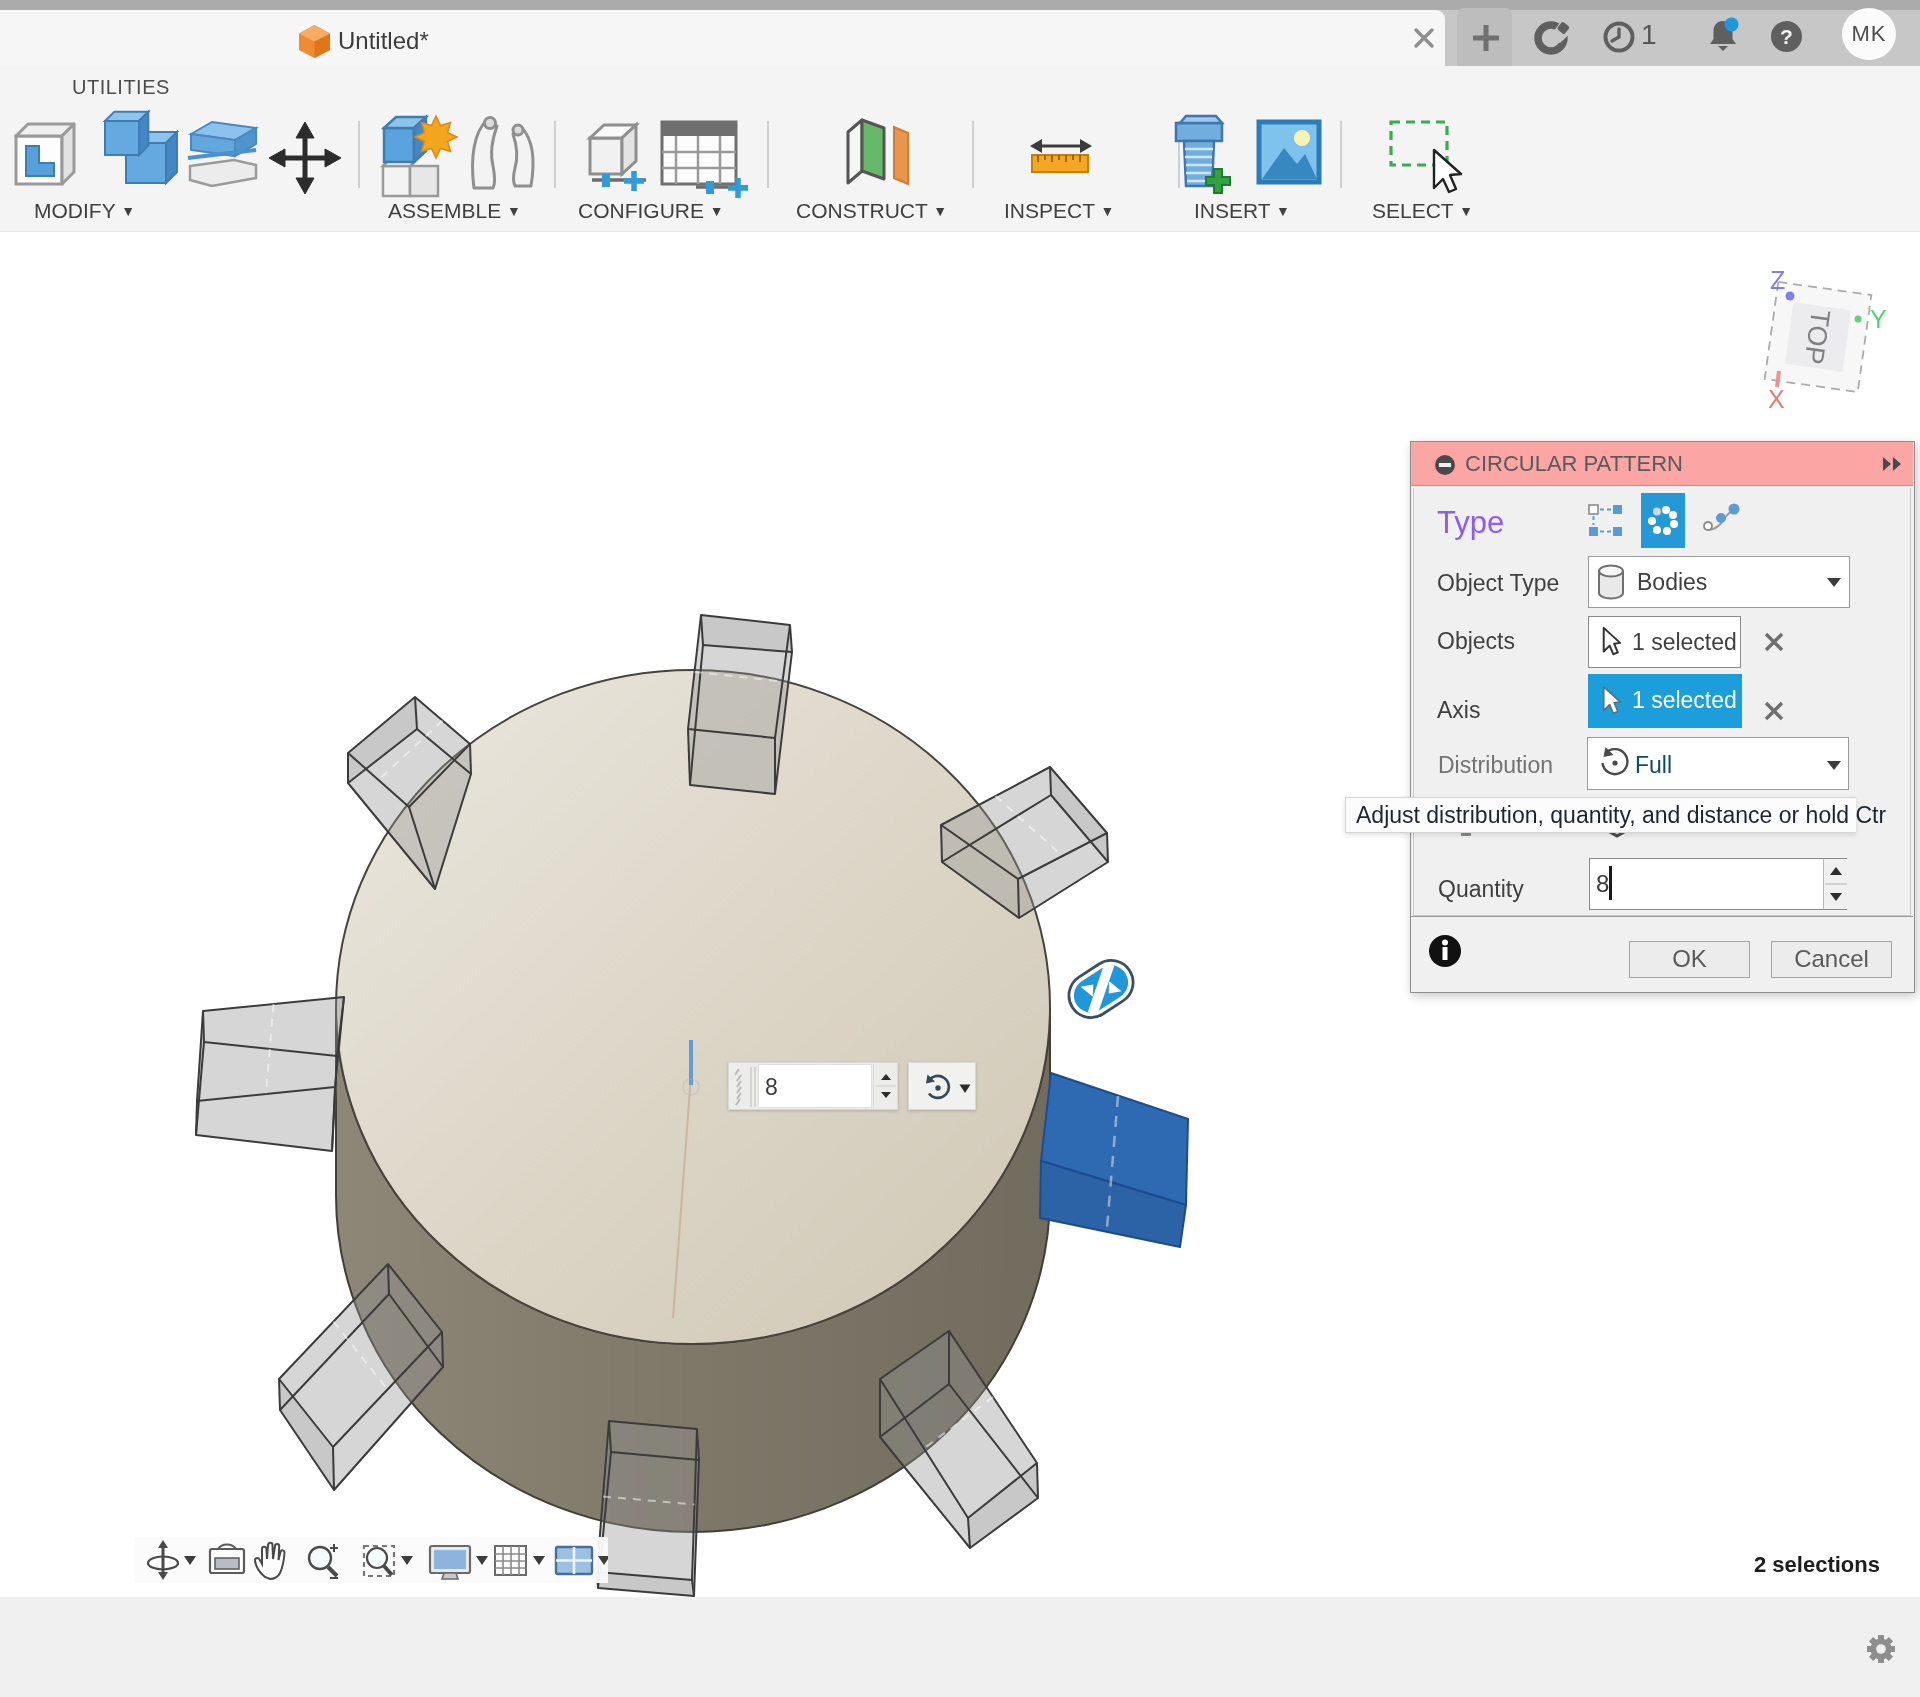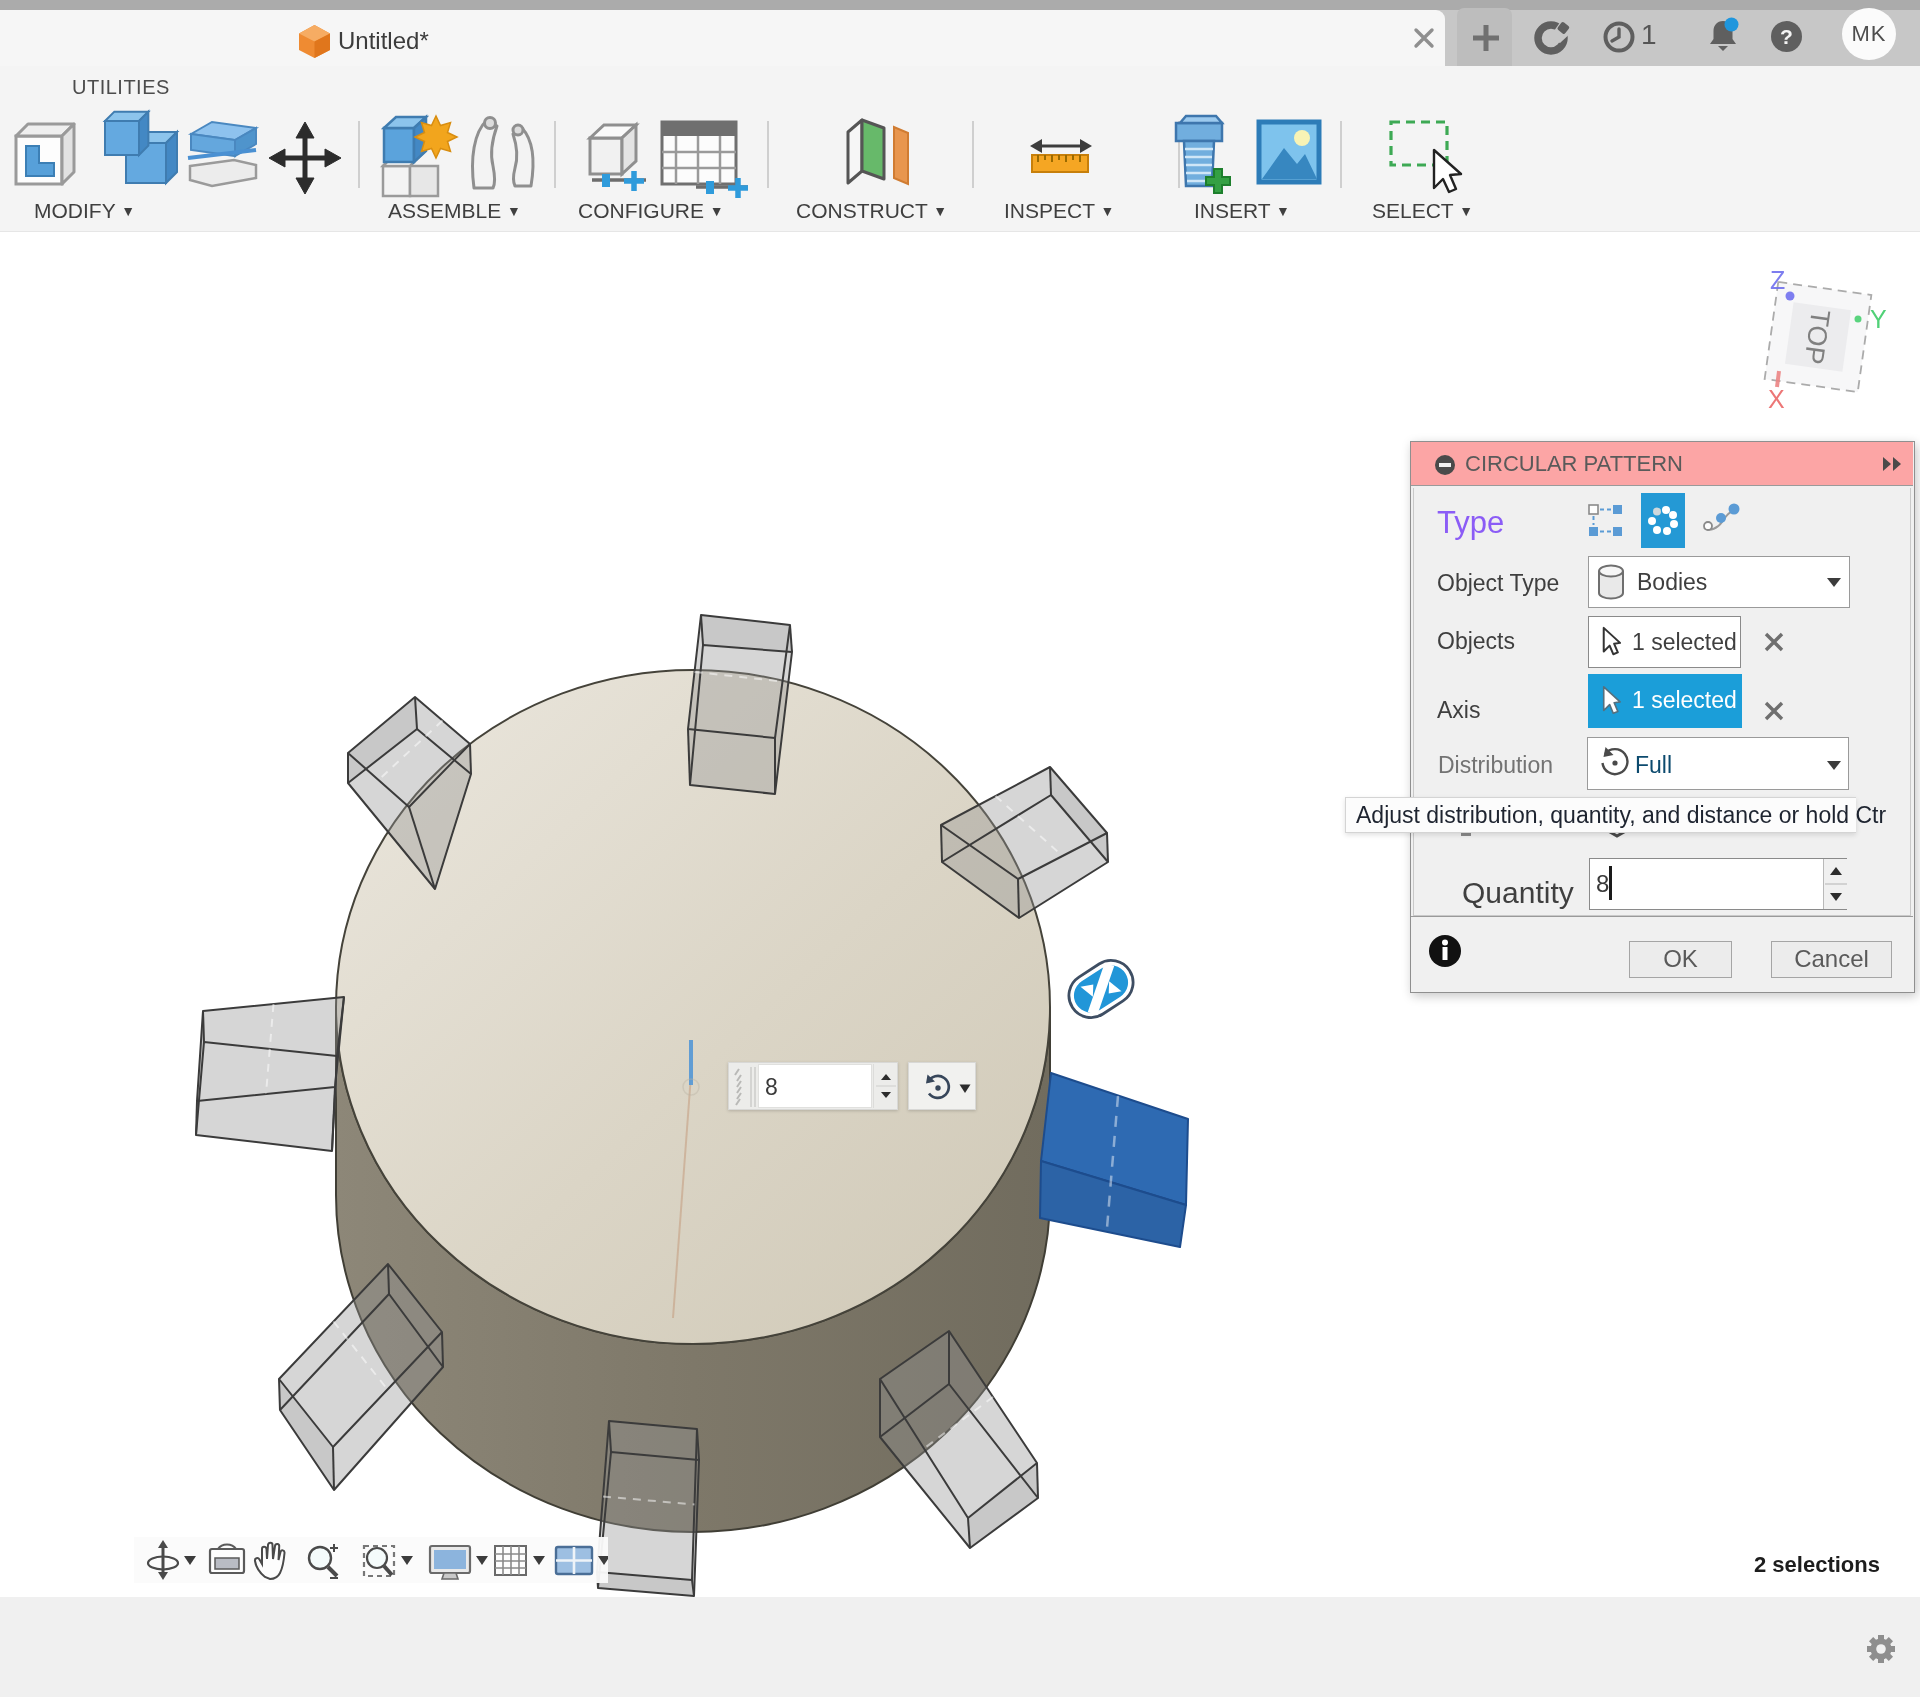--- a/index.html
+++ b/index.html
@@ -440,39 +440,39 @@
  <div class="abs" style="left:224px;top:310px;font-size:23px;color:#0c4a6e;">Full</div>
  <svg class="abs" style="left:414px;top:317px;" width="18" height="12" viewBox="0 0 18 12">
         <path d="M2 2 L16 2 L9 11 Z" fill="#3c3c3c"></path>
       </svg>
 
  <div class="abs" style="left:50px;top:389px;width:10px;height:5px;background:#8a8a8a;"></div>
  <svg class="abs" style="left:188px;top:386px;" width="36" height="10" viewBox="0 0 36 10">
         <path d="M4 0 L18 8 L32 0" fill="none" stroke="#4a4a4a" stroke-width="3"></path>
       </svg>
 
- <div class="abs" style="left:27px;top:434px;font-size:30px;color:#3f3f3f;margin-left:24px;">Quantity</div>
+ <div class="abs" style="left:27px;top:434px;font-size:23px;color:#3f3f3f;">Quantity</div>
  <div class="abs" style="left:178px;top:416px;width:258px;height:52px;background:#fff;border:1px solid #8a8a8a;"></div>
  <div class="abs" style="left:185px;top:428px;font-size:24px;color:#3a3a3a;">8</div>
  <div class="abs" style="left:198px;top:424px;width:3px;height:34px;background:#1a1a1a;"></div>
  <div class="abs" style="left:412px;top:417px;width:24px;height:50px;background:#f0f0f0;border-left:1px solid #b9b9b9;">
   <svg width="24" height="50" viewBox="0 0 24 50">
    <path d="M12 8 L6 16 L18 16 Z" fill="#2c2c2c"></path>
    <path d="M12 42 L6 34 L18 34 Z" fill="#2c2c2c"></path>
    <path d="M1 25 L23 25" stroke="#c9c9c9" stroke-width="1.5"></path>
   </svg>
  </div>
 
  <div class="abs" style="left:0;top:474px;width:502px;height:75px;border-top:1.5px solid #9a9a9a;background:#f0f0f0;"></div>
  <svg class="abs" style="left:17px;top:492px;" width="34" height="34" viewBox="0 0 34 34">
   <circle cx="17" cy="17" r="16" fill="#111"></circle>
   <rect x="14.5" y="13" width="5" height="13" fill="#fff"></rect>
   <circle cx="17" cy="8.5" r="3" fill="#fff"></circle>
  </svg>
- <div class="abs" style="left:218px;top:499px;width:103px;height:37px;background:#ececec;border:1.5px solid #a5a5a5;text-align:center;font-size:24px;color:#5a5a5a;line-height:34px;">OK</div>
+ <div class="abs" style="left:218px;top:499px;width:121px;height:37px;background:#ececec;border:1.5px solid #a5a5a5;text-align:center;font-size:24px;color:#5a5a5a;line-height:34px;">OK</div>
  <div class="abs" style="left:360px;top:499px;width:121px;height:37px;background:#ececec;border:1.5px solid #a5a5a5;text-align:center;font-size:24px;color:#5a5a5a;line-height:34px;">Cancel</div>
 </div>
 <div class="abs" style="left:1345px;top:797px;width:511px;height:36px;background:#fcfcfc;border:1px solid #d4d4d4;border-right:none;box-shadow:0 2px 5px rgba(0,0,0,0.12);">
  <div class="abs" style="left:10px;top:4px;font-size:23px;color:#1e2430;white-space:nowrap;overflow:hidden;width:563px;">Adjust distribution, quantity, and distance or hold Ctr</div>
 </div>
 <div class="abs" style="left:0;top:1597px;width:1920px;height:100px;background:#f0f0f0;"></div>
 <svg class="abs" style="left:1864px;top:1632px;" width="34" height="34" viewBox="0 0 34 34">
  <circle cx="17" cy="17" r="10.5" fill="#8e8e8e"></circle>
  <g stroke="#8e8e8e" stroke-width="6">
   <path d="M17 3 V9 M17 25 V31 M3 17 H9 M25 17 H31 M7.1 7.1 L11.3 11.3 M22.7 22.7 L26.9 26.9 M26.9 7.1 L22.7 11.3 M11.3 22.7 L7.1 26.9"></path>

